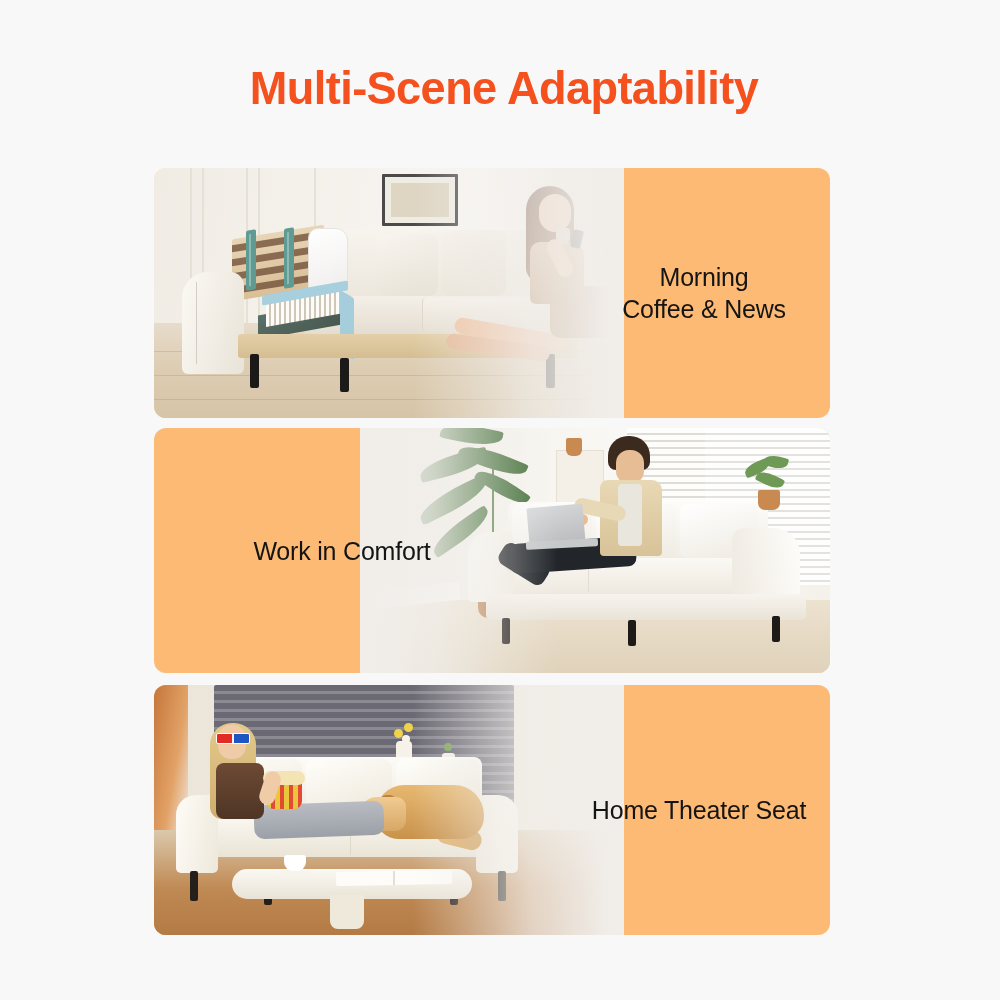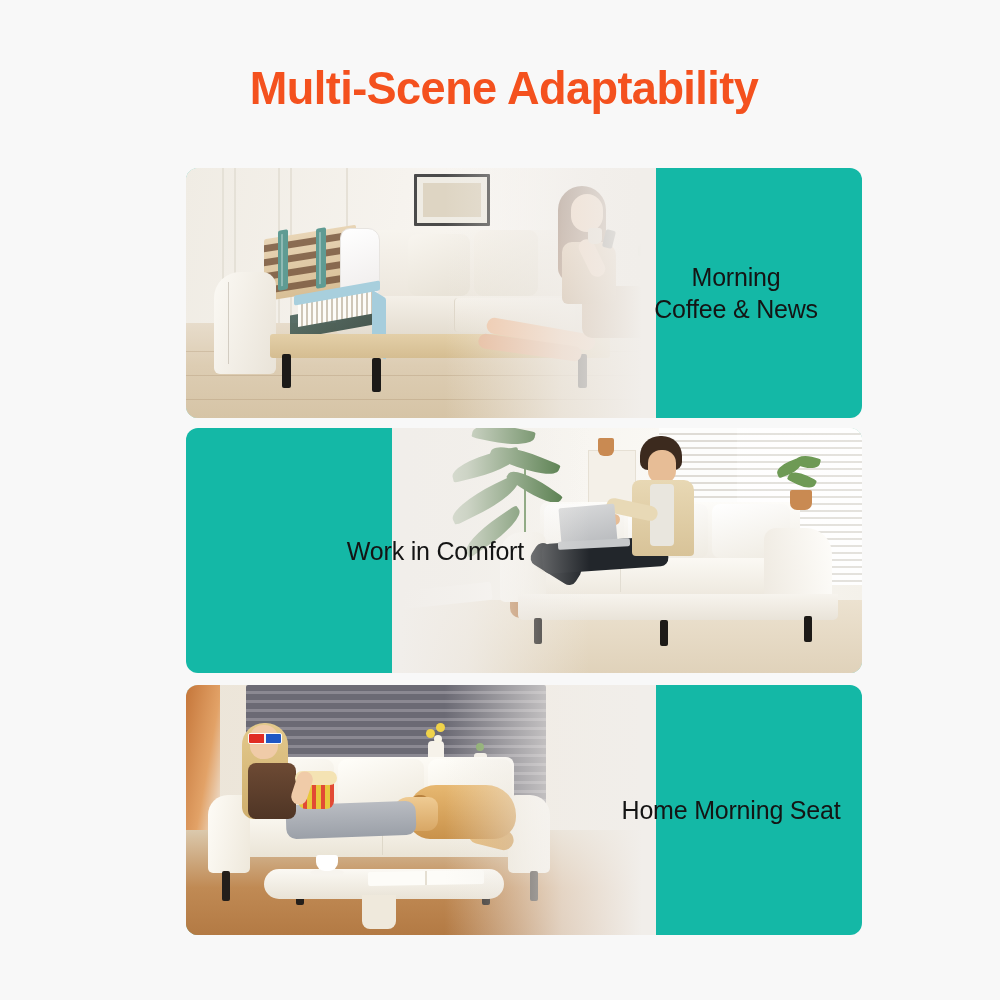--- a/index.html
+++ b/index.html
@@ -21,22 +21,22 @@
     letter-spacing:-0.6px;
     color:#f4511e;
     line-height:1.1;
     white-space:nowrap;
     transform:scaleX(.96);
   }
 
   
   .card{
     position:absolute;
-    left:178px;width:676px;
-    background:#14b8a6;
+    left:146px;width:676px;
+    background:#fdba74;
     border-radius:12px;
     overflow:hidden;
   }
   #card-1{top:168px;height:250px;}
   #card-2{top:428px;height:245px;}
   #card-3{top:685px;height:250px;}
 
   .photo{
     position:absolute;top:0;height:100%;
     overflow:hidden;
@@ -57,21 +57,21 @@
   .caption{
     position:absolute;top:50%;transform:translateY(-50%);
     color:#141414;
     font-size:25px;
     line-height:1.28;
     z-index:5;
     white-space:pre-line;
     letter-spacing:-.2px;
   }
   .cap-right{left:430px;width:240px;text-align:center;}
-  .cap-left{left:38px;width:300px;text-align:right;}
+  .cap-left{left:38px;width:300px;text-align:center;}
   .cap-right-3{left:420px;width:250px;text-align:center;}
 
   
   .s1{position:absolute;inset:0;background:
       linear-gradient(180deg,#f6f2ec 0%,#f3efe8 58%,#efe9e0 60%,#eadfce 100%);}
   .s1 .wall{position:absolute;left:0;top:0;width:100%;height:62%;
       background:linear-gradient(100deg,#f0ece4 0%,#f6f3ee 45%,#fbf9f6 75%,#f3efe9 100%);}
   .s1 .moulding{position:absolute;top:0;height:62%;width:2px;background:#e3ded4;opacity:.85;}
   .s1 .floor{position:absolute;left:0;bottom:0;width:100%;height:38%;
       background:linear-gradient(180deg,#e7dccb 0%,#ddcdb3 45%,#d6c4a6 100%);}
@@ -402,16 +402,16 @@
         <div class="popcorn"></div>
         <div class="w-arm"></div>
 
         <div class="ctable"></div>
         <div class="ctableleg"></div>
         <div class="saucer"></div>
         <div class="cup"></div>
         <div class="book"></div>
       </div>
     </div>
-    <div class="caption cap-right-3">Home Morning Seat</div>
+    <div class="caption cap-right-3">Home Theater Seat</div>
   </div>
 
 </div>
 
 </body></html>

